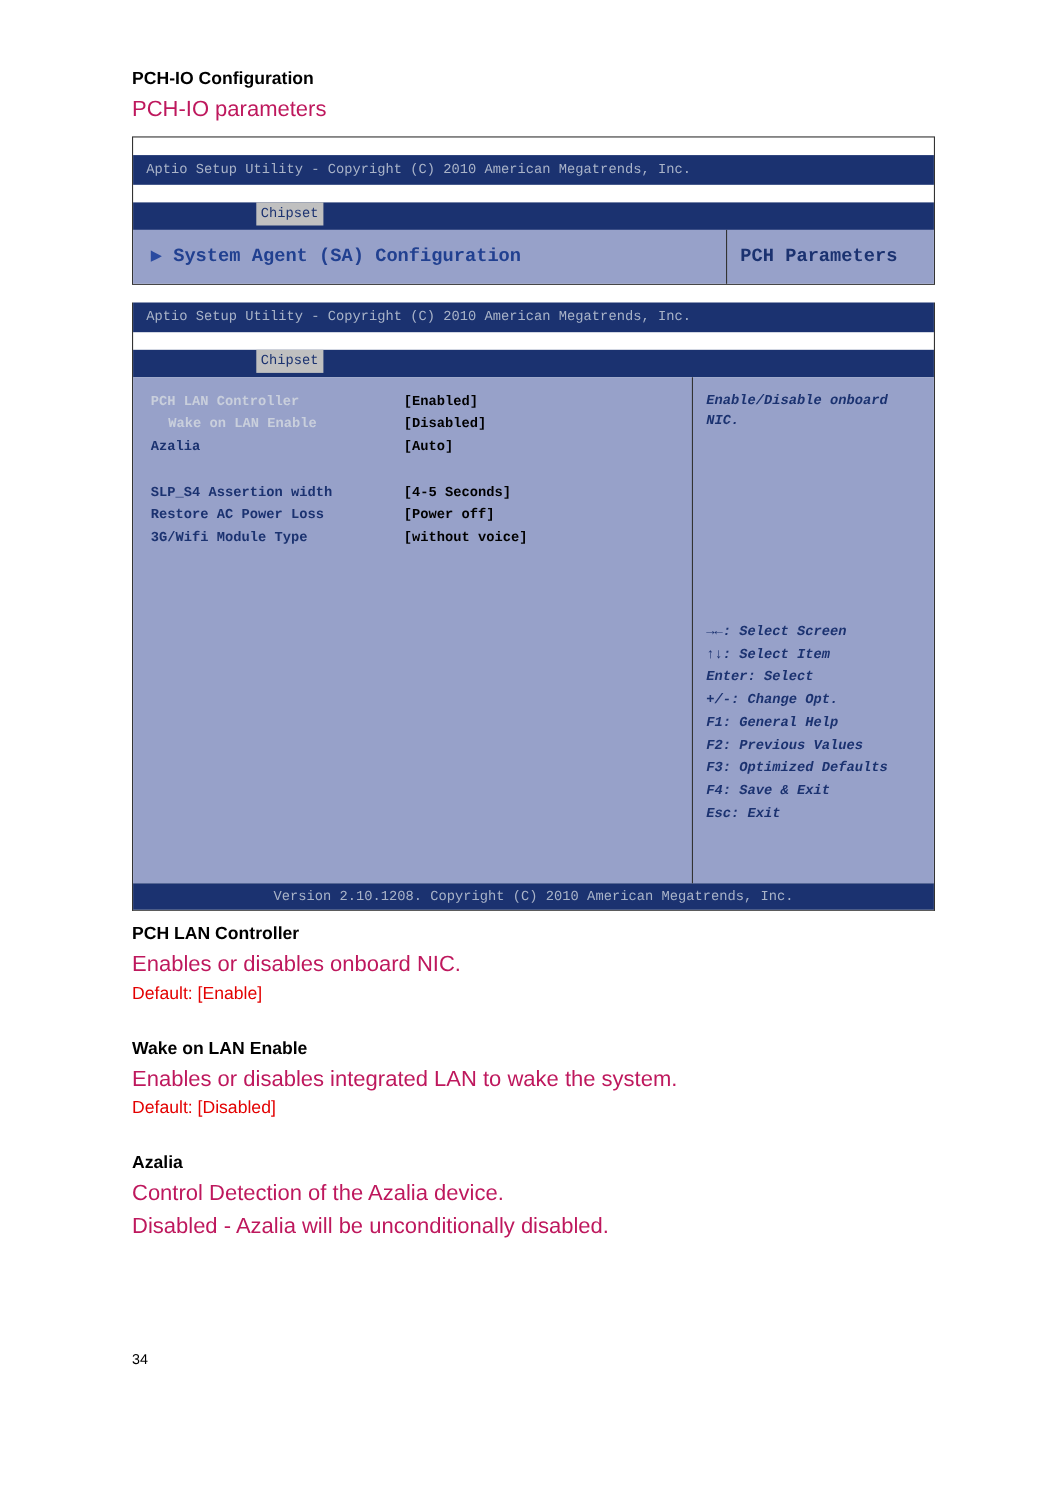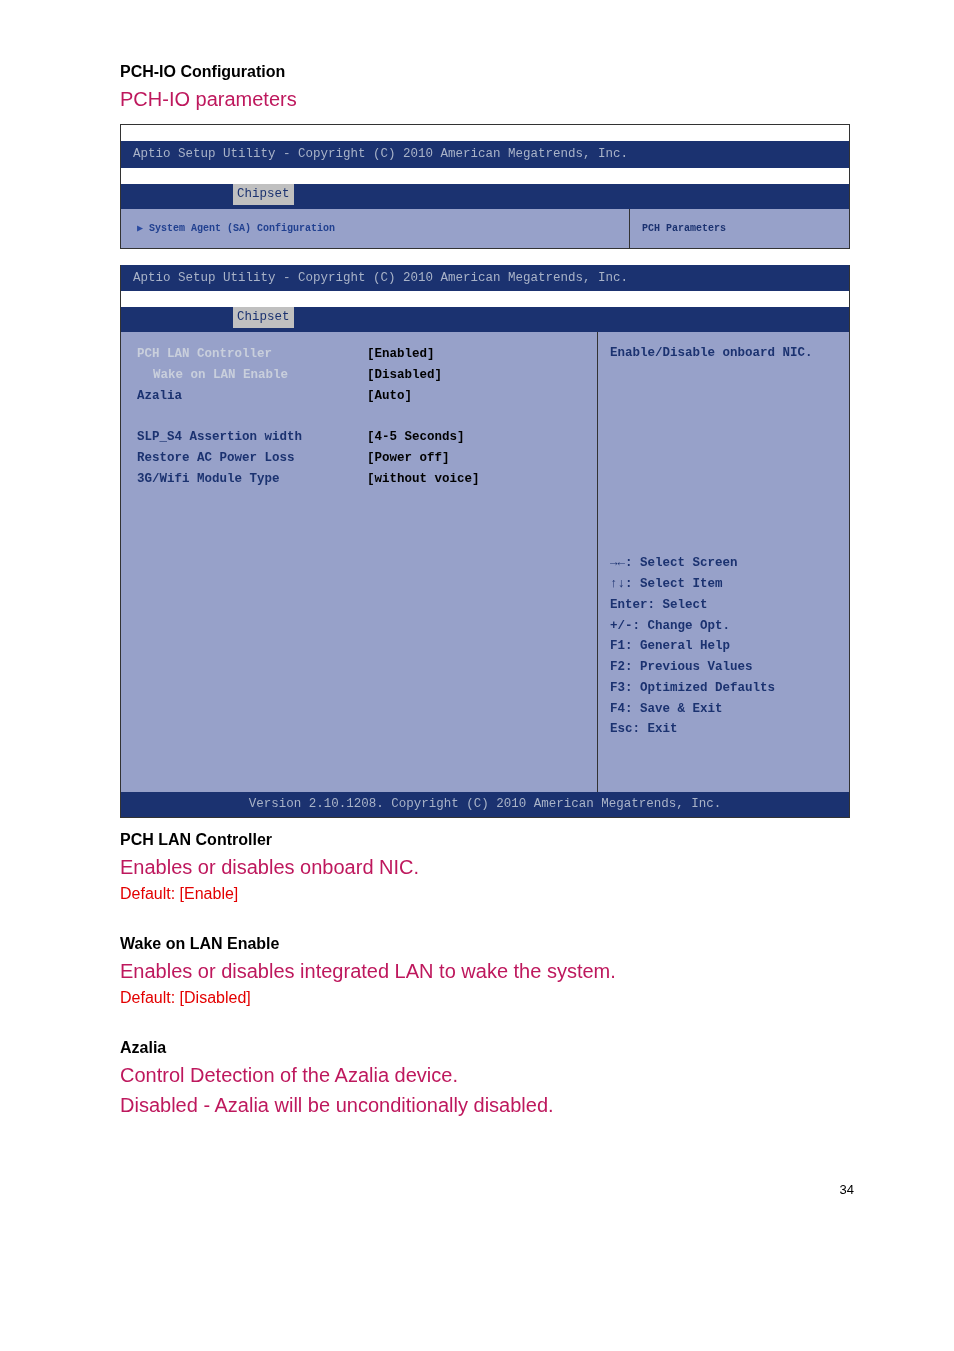--- a/index.html
+++ b/index.html
@@ -47,31 +47,31 @@
       background: #c0c0c0;
       color: #1b3270;
       padding: 1px 4px;
       margin-left: 100px;
       display: inline-block;
     }
     .bios-body1 {
       background: #97a1c9;
       display: flex;
       font-family: "Courier New", monospace;
-      font-size: 10px;
+      font-size: 17px;
       justify-content: flex-end;
     }
     .bios-left1 {
       flex: 1;
       padding: 12px 16px;
       color: #214090;
       font-weight: bold;
     }
     .bios-right1 {
-      width: 220px;
+      width: 189px;
       border-left: 1px solid #333;
       padding: 12px 12px;
       color: #1b3270;
       font-weight: bold;
     }
     .bios-arrow { color: #2a4aa0; font-weight: bold; }
 
     
     .bios-block2 {
       width: 730px;
@@ -97,45 +97,46 @@
     .bios-setting-label {
       width: 230px;
     }
     .bios-setting-value {
       color: #000000;
       font-weight: bold;
     }
     .label-white { color: #c9cfdc; font-weight: bold; }
     .label-blue { color: #1b3270; font-weight: bold; }
     .bios-right2 {
-      width: 252px;
+      width: 220px;
       border-left: 1px solid #333;
       padding: 12px 12px;
       color: #1b3270;
       font-weight: bold;
       display: flex;
       flex-direction: column;
       justify-content: space-between;
+      font-style: italic;
     }
     .bios-help-top { }
     .bios-help-bottom { margin-bottom: 40px; }
     .bios-help-line { padding: 1px 0; }
     .bios-footer {
       background: #1b3270;
       color: #a9b3c8;
       font-family: "Courier New", monospace;
       font-size: 12.5px;
       padding: 3px 12px;
       text-align: center;
     }
 
     .page-number {
-      text-align: right;
+      text-align: left;
       font-size: 13px;
-      margin-top: 60px;
+      margin-top: 96px;
     }
   </style>
 </head>
 <body>
 
 <div class="heading-bold">PCH-IO Configuration</div>
 <div class="body-text">PCH-IO parameters</div>
 
 <div class="bios-block1">
   <div class="bios-header">

